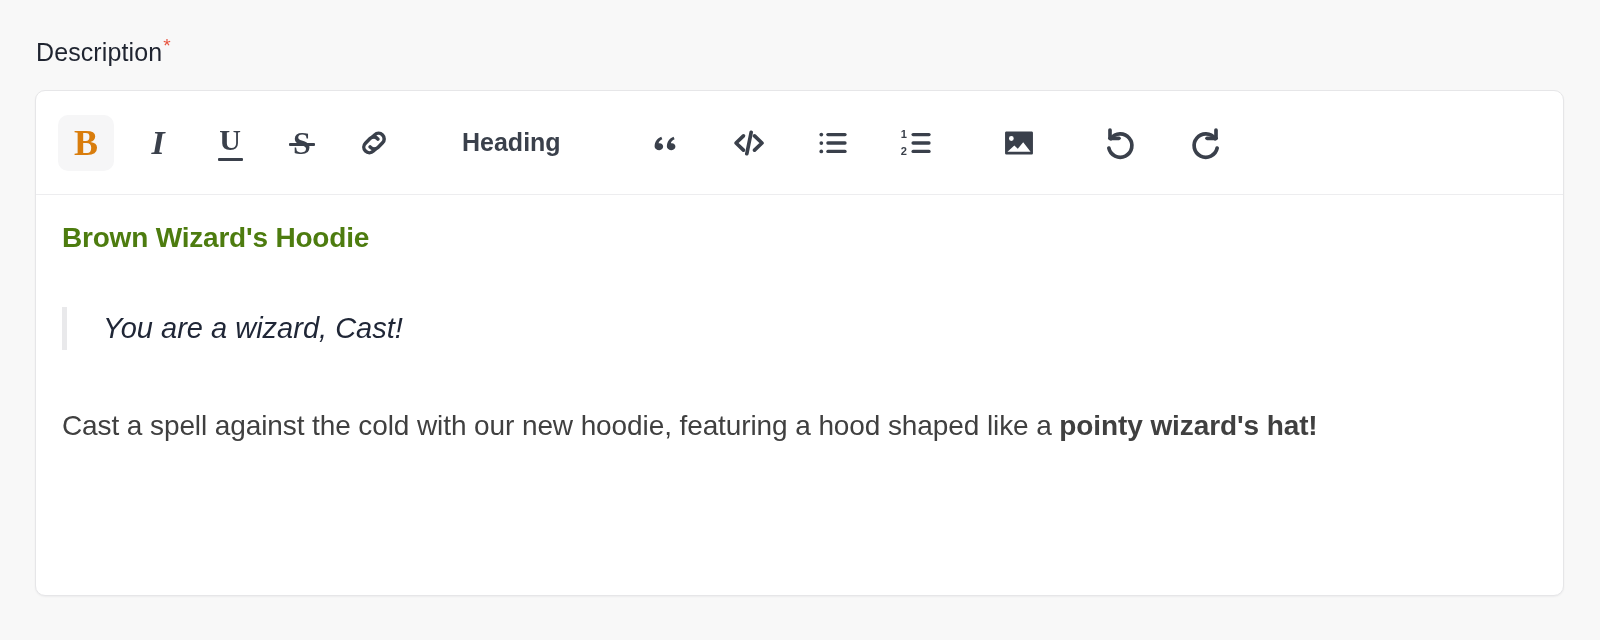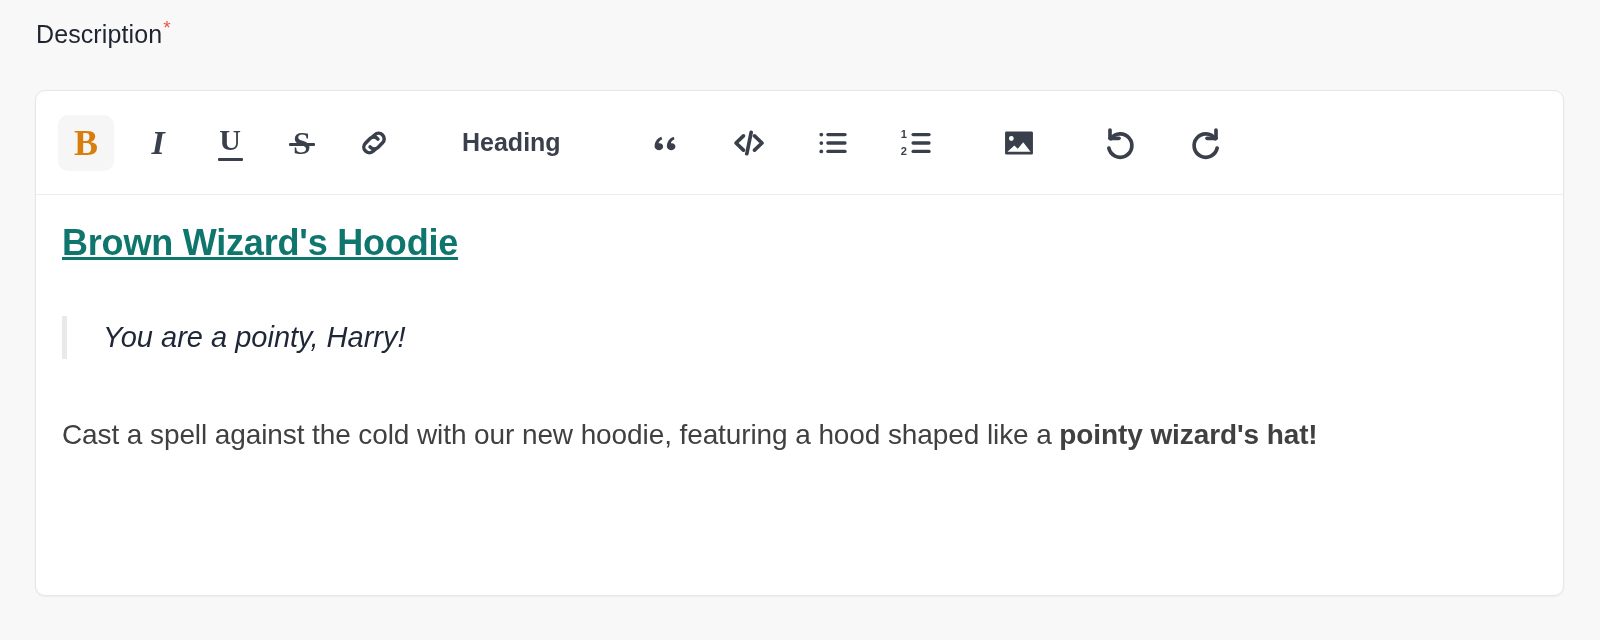--- a/index.html
+++ b/index.html
@@ -19,21 +19,21 @@
     position: relative;
     width: 1600px;
     height: 640px;
     box-sizing: border-box;
   }
 
   
   .field-label {
     position: absolute;
     left: 36px;
-    top: 20px;
+    top: 38px;
     font-size: 25px;
     color: #1f2430;
     letter-spacing: 0.1px;
     white-space: nowrap;
     display: flex;
     align-items: flex-start;
   }
   .field-label .req {
     color: #e8543f;
     font-size: 19px;
@@ -139,26 +139,25 @@
     border-radius: 1px;
   }
 
   
   .content {
     padding: 26px 26px 0 26px;
   }
   .doc-h1 {
     margin: 0;
     padding: 0 0 0 0;
-    font-size: 36px;
+    font-size: 28px;
     font-weight: 700;
-    color: #0f766e;
+    color: #4d7c0f;
     letter-spacing: -0.2px;
     line-height: 1.2;
-    text-decoration: underline;
   }
   .doc-quote {
     margin: 52px 0 0 0;
     padding: 2px 0 2px 36px;
     border-left: 5px solid #e9e9eb;
     font-size: 29px;
     font-style: italic;
     color: #1f2636;
     line-height: 1.35;
   }
@@ -303,19 +302,19 @@
             <path d="M18.1 9.4a7 7 0 1 0 1.2 5.6"></path>
           </svg>
         </span>
       </button>
 
     </div>
 
     <div class="content">
       <h1 class="doc-h1">Brown Wizard's Hoodie</h1>
 
-      <blockquote class="doc-quote">You are a pointy, Harry!</blockquote>
+      <blockquote class="doc-quote">You are a wizard, Cast!</blockquote>
 
       <p class="doc-p"><span>Cast a spell against the cold with our new hoodie, featuring a hood shaped like a </span><b>pointy wizard's hat!</b></p>
     </div>
 
   </div>
 </div>
 
 </body></html>

